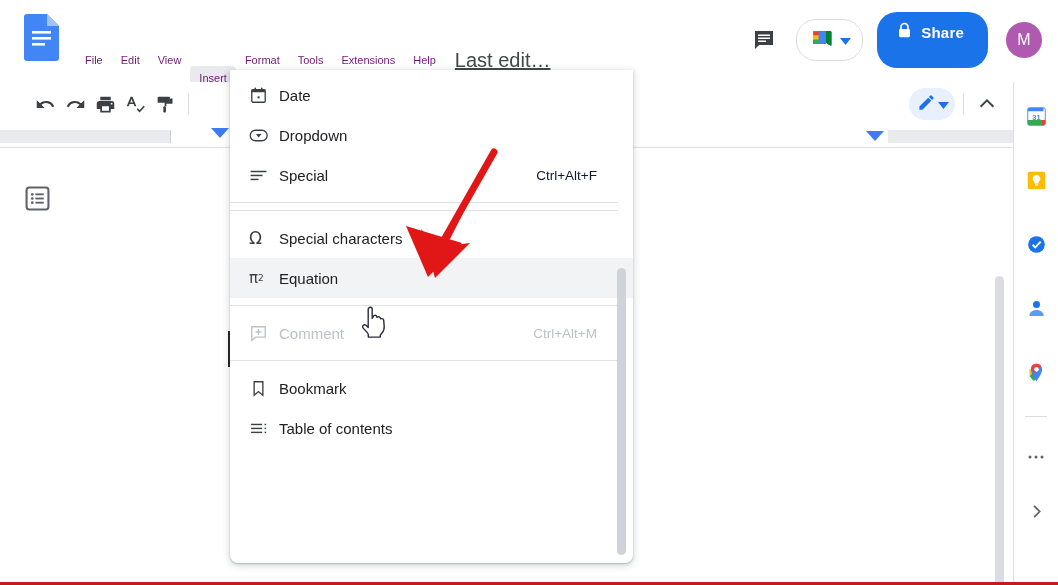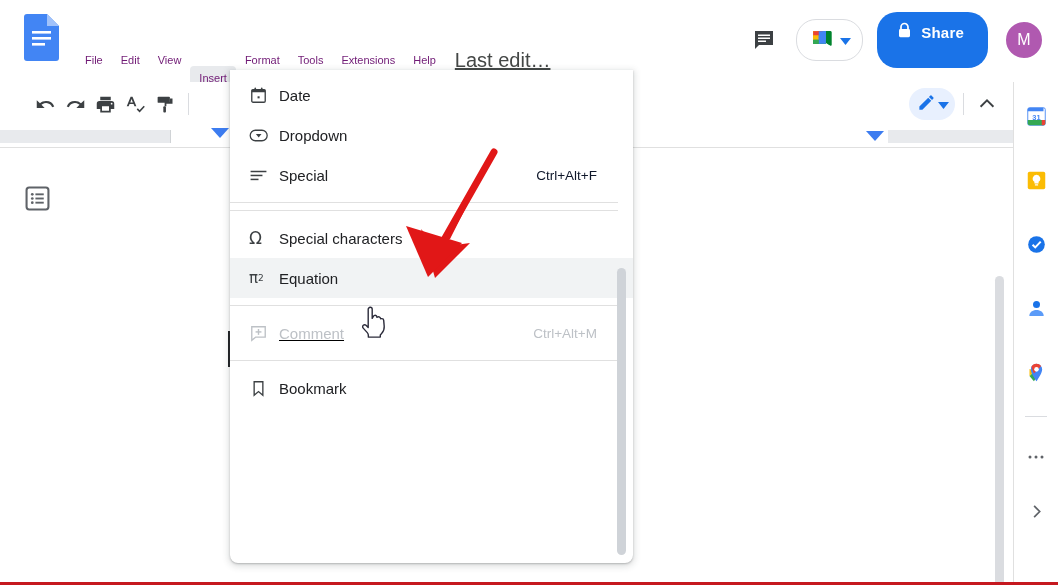--- a/index.html
+++ b/index.html
@@ -168,21 +168,21 @@
     border-radius: 0 0 8px 8px;
     box-shadow: 0 2px 6px 2px rgba(60,64,67,.15), 0 1px 2px rgba(60,64,67,.3);
     overflow: hidden;
   }
   .mrow {
     position: relative; display: flex; align-items: center;
     height: 40px; padding-left: 19px; cursor: pointer;
     box-sizing: border-box;
   }
   .mrow.hover { background: #f1f3f4; }
-  .mrow.disabled { cursor: default; text-decoration: underline; }
+  .mrow.disabled { cursor: default; }
   .mico {
     width: 26px; min-width: 26px; display: flex; align-items: center;
     justify-content: flex-start; color: #5f6368;
   }
   .mlabel {
     font-size: 15px; color: #202124; margin-left: 4px; white-space: nowrap;
   }
   .mrow.disabled .mlabel { color: #bdc1c6; }
   .mshort {
     position: absolute; right: 36px; font-size: 13.5px; color: #0f172a;
@@ -480,20 +480,33 @@
 
     <div class="mrow">
       <span class="mico">
         <svg width="19" height="19" viewBox="0 0 24 24">
           <path fill="none" stroke="#3c4043" stroke-width="1.7" d="M6.5 3.5h11v17l-5.5-4.6-5.5 4.6z"></path>
         </svg>
       </span>
       <span class="mlabel">Bookmark</span>
     </div>
 
+    <div class="mrow">
+      <span class="mico">
+        <svg width="20" height="19" viewBox="0 0 24 24">
+          <rect x="2" y="6" width="14" height="1.8" fill="#3c4043"></rect>
+          <rect x="2" y="11" width="14" height="1.8" fill="#3c4043"></rect>
+          <rect x="2" y="16" width="14" height="1.8" fill="#3c4043"></rect>
+          <rect x="19" y="6" width="2" height="1.8" fill="#3c4043"></rect>
+          <rect x="19" y="11" width="2" height="1.8" fill="#3c4043"></rect>
+          <rect x="19" y="16" width="2" height="1.8" fill="#3c4043"></rect>
+        </svg>
+      </span>
+      <span class="mlabel">Table of contents</span>
+    </div>
 
     <div id="menu-scrollbar"></div>
   </div>
 
   <div id="rail">
     <div style="height:16px"></div>
     <div class="rail-btn">
       <svg width="21" height="21" viewBox="0 0 24 24">
         <rect x="2" y="2" width="20" height="20" rx="2" fill="#fff" stroke="#4285f4" stroke-width="1"></rect>
         <path fill="#4285f4" d="M2 4a2 2 0 0 1 2-2h16v4H2z"></path>

